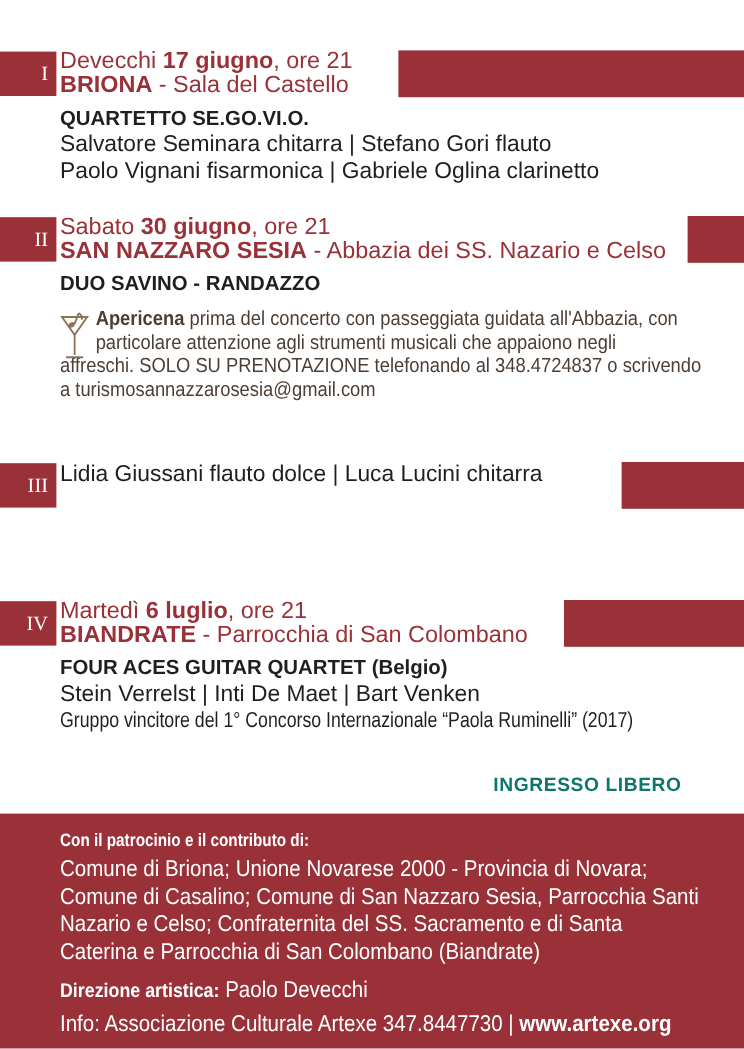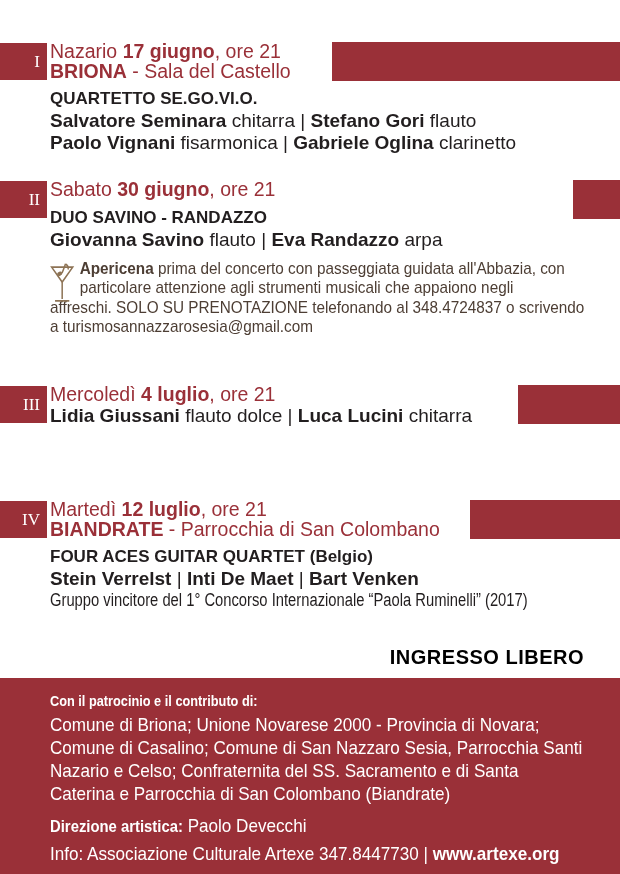--- a/index.html
+++ b/index.html
@@ -16,37 +16,37 @@
     padding-right:7px;box-sizing:border-box;
   }
   .hbar{position:absolute;top:0;height:39px;right:0;background:#9a3038;}
   #s1 .hbar{left:332px}#s2 .hbar{left:573px}#s3 .hbar{left:518px}#s4 .hbar{left:470px}
   .content{margin-left:50px;}
   .hline{color:#9a3038;font-size:19.5px;line-height:19.5px;white-space:nowrap;}
   .hline b{font-weight:bold;}
   .group{margin-top:7px;font-size:17px;line-height:22px;font-weight:bold;white-space:nowrap;}
   .group .reg{font-weight:bold;}
   .perf{font-size:19px;line-height:22px;white-space:nowrap;}
-  .perf b{font-weight:bold;}
+  .perf b{font-weight:normal;}
   .note{
     position:relative;margin-top:8px;width:640px;
     transform:scaleX(0.9);transform-origin:left top;
     font-size:17px;line-height:19.5px;color:#4d3e34;
   }
   .note .nl{white-space:nowrap;}
   .note .ind{margin-left:33px;}
   .note b{font-weight:bold;}
   .note-icon{position:absolute;left:0;top:2px;}
   .award{
     font-size:18px;line-height:21px;white-space:nowrap;
     transform:scaleX(0.82);transform-origin:left top;width:700px;color:#221e1f;
   }
   .free-entry{
-    position:absolute;top:646px;right:36px;color:#000000;
-    font-size:20px;font-weight:bold;letter-spacing:0.5px;
+    position:absolute;top:646px;right:52px;color:#0f766e;
+    font-size:16px;font-weight:bold;letter-spacing:0.5px;
   }
   .footer{
     position:absolute;top:678px;left:0;right:0;bottom:0;background:#9a3038;
     color:#ffffff;padding:14px 0 0 50px;box-sizing:border-box;
   }
   .pat{
     font-size:15px;font-weight:bold;line-height:18px;white-space:nowrap;
     transform:scaleX(0.85);transform-origin:left top;width:700px;
   }
   .sponsors{
@@ -69,37 +69,37 @@
 <body>
 
 <div class="poster">
 
   <div class="section" id="s1">
     <div class="hbar"></div>
     <div class="numblock">
       <span>I</span>
     </div>
     <div class="content">
-      <div class="hline"><span>Nazario </span><b>17 giugno</b><span>, ore 21</span></div>
+      <div class="hline"><span>Devecchi </span><b>17 giugno</b><span>, ore 21</span></div>
       <div class="hline"><b>BRIONA</b><span> - Sala del Castello</span></div>
       <div class="group"><span>QUARTETTO SE.GO.VI.O.</span><span class="reg"></span></div>
       <div class="perf"><b>Salvatore Seminara</b><span> chitarra | </span><b>Stefano Gori</b><span> flauto</span></div>
       <div class="perf"><b>Paolo Vignani</b><span> fisarmonica | </span><b>Gabriele Oglina</b><span> clarinetto</span></div>
     </div>
   </div>
 
   <div class="section" id="s2">
     <div class="hbar"></div>
     <div class="numblock">
       <span>II</span>
     </div>
     <div class="content">
       <div class="hline"><span>Sabato </span><b>30 giugno</b><span>, ore 21</span></div>
+      <div class="hline"><b>SAN NAZZARO SESIA</b><span> - Abbazia dei SS. Nazario e Celso</span></div>
       <div class="group"><span>DUO SAVINO - RANDAZZO</span><span class="reg"></span></div>
-      <div class="perf"><b>Giovanna Savino</b><span> flauto | </span><b>Eva Randazzo</b><span> arpa</span></div>
       <div class="note">
         <span class="note-icon">
           <svg width="28" height="46" viewBox="0 0 30 48" fill="none" stroke="#8d7355" stroke-width="1.8">
             <path d="M2 6 L27 6 L14.5 22 Z"></path>
             <path d="M14.5 22 V 40"></path>
             <path d="M6 42 H 23"></path>
             <ellipse cx="11.5" cy="13" rx="3.1" ry="2.3" fill="#8d7355" stroke="none" transform="rotate(-18 11.5 13)"></ellipse>
             <path d="M14.3 12.5 L18.5 2.5"></path>
             <path d="M18.5 2.5 q4 2 3 6"></path>
           </svg>
@@ -111,32 +111,31 @@
       </div>
     </div>
   </div>
 
   <div class="section" id="s3">
     <div class="hbar"></div>
     <div class="numblock">
       <span>III</span>
     </div>
     <div class="content">
-      <div class="hline"><span>Mercoledì </span><b>4 luglio</b><span>, ore 21</span></div>
       <div class="perf"><b>Lidia Giussani</b><span> flauto dolce | </span><b>Luca Lucini</b><span> chitarra</span></div>
     </div>
   </div>
 
   <div class="section" id="s4">
     <div class="hbar"></div>
     <div class="numblock">
       <span>IV</span>
     </div>
     <div class="content">
-      <div class="hline"><span>Martedì </span><b>12 luglio</b><span>, ore 21</span></div>
+      <div class="hline"><span>Martedì </span><b>6 luglio</b><span>, ore 21</span></div>
       <div class="hline"><b>BIANDRATE</b><span> - Parrocchia di San Colombano</span></div>
       <div class="group"><span>FOUR ACES GUITAR QUARTET</span><span class="reg"> (Belgio)</span></div>
       <div class="perf"><b>Stein Verrelst</b><span> | </span><b>Inti De Maet</b><span> | </span><b>Bart Venken</b></div>
       <div class="award">Gruppo vincitore del 1° Concorso Internazionale “Paola Ruminelli” (2017)</div>
     </div>
   </div>
 
   <div class="free-entry">INGRESSO LIBERO</div>
 
   <div class="footer">

